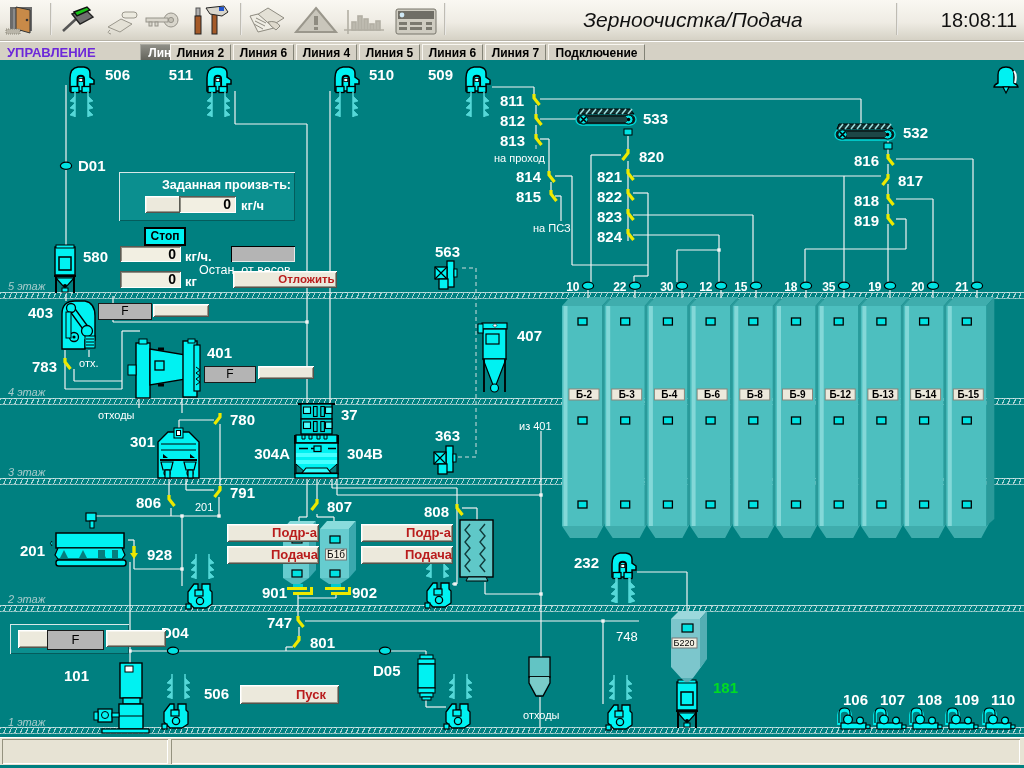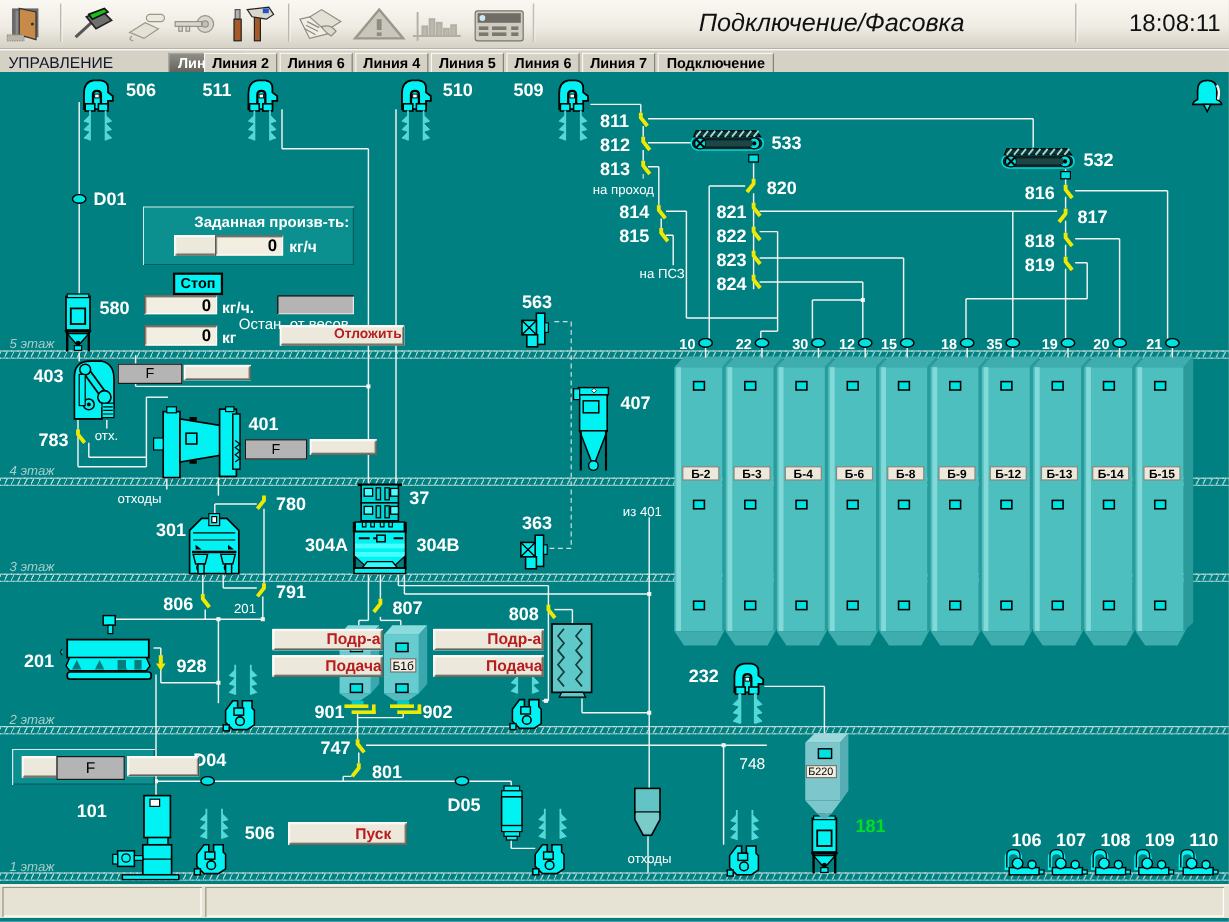--- a/index.html
+++ b/index.html
@@ -99,25 +99,25 @@
   <g fill="#7b796f">
    <rect x="399" y="22" width="8" height="3"></rect>
             <rect x="410" y="22" width="12" height="3"></rect>
             <rect x="426" y="22" width="6" height="3"></rect>
    <rect x="399" y="27" width="8" height="3"></rect>
             <rect x="410" y="27" width="12" height="3"></rect>
             <rect x="426" y="27" width="6" height="3"></rect>
   </g>
  </g>
 </svg>
-      <div class="abs" style="left:478px;top:8px;width:430px;text-align:center;font-size:21px;font-style:italic;color:#111;">Подключение/Фасовка</div>
+      <div class="abs" style="left:478px;top:8px;width:430px;text-align:center;font-size:21px;font-style:italic;color:#111;">Зерноочистка/Подача</div>
       <div class="abs" style="left:920px;top:9px;width:118px;text-align:center;font-size:20px;color:#111;">18:08:11</div>
     </div>
     <div id="tabs" class="abs">
-      <div class="abs" style="left:7px;top:3px;font-size:13px;font-weight:normal;color:#0f172a;">УПРАВЛЕНИЕ</div>
+      <div class="abs" style="left:7px;top:3px;font-size:13px;font-weight:bold;color:#6d28d9;">УПРАВЛЕНИЕ</div>
       <div class="abs tab tabact" style="left:104px;width:62px;">Линия 1</div>
       <div class="abs tab" style="left:170px;width:59px;">Линия 2</div>
       <div class="abs tab" style="left:233px;width:59px;">Линия 6</div>
       <div class="abs tab" style="left:296px;width:59px;">Линия 4</div>
       <div class="abs tab" style="left:359px;width:59px;">Линия 5</div>
       <div class="abs tab" style="left:422px;width:59px;">Линия 6</div>
       <div class="abs tab" style="left:485px;width:59px;">Линия 7</div>
       <div class="abs tab" style="left:548px;width:95px;">Подключение</div>
     </div>
     <div id="mim" class="abs"></div>

